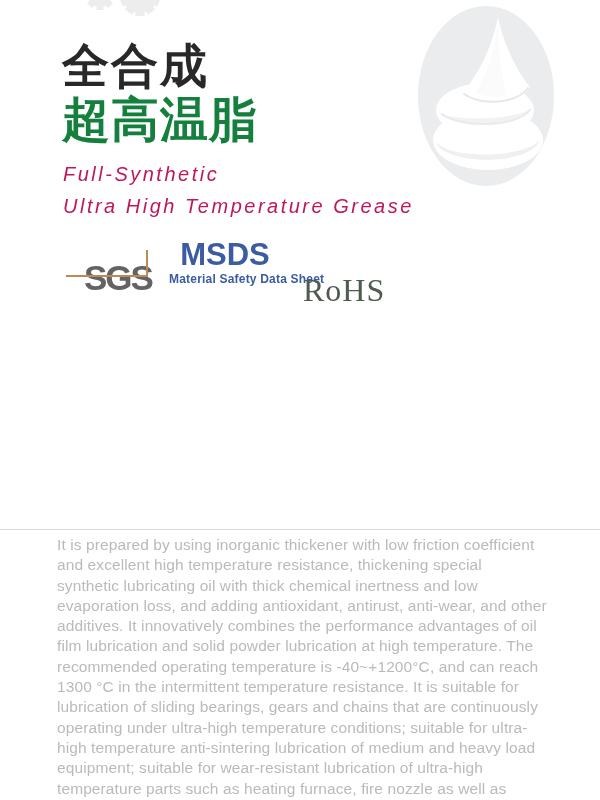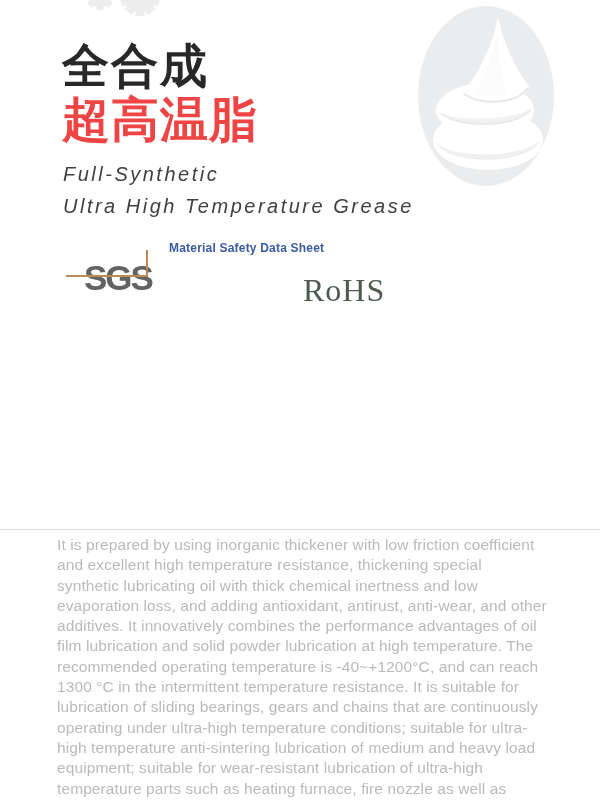--- a/index.html
+++ b/index.html
@@ -11,23 +11,23 @@
   .gears{position:absolute;left:74px;top:0;}
   
   .hero-circle{
     position:absolute;left:418px;top:6px;width:136px;height:180px;
     border-radius:50%;background:#ebecee;
   }
   .dollop{position:absolute;left:424px;top:14px;}
   
   .title-cn{position:absolute;left:62px;line-height:1;white-space:nowrap;}
   .title-black{top:42px;font-size:47px;font-weight:600;color:#282828;letter-spacing:2px;}
-  .title-red{top:96px;font-size:48px;font-weight:800;color:#ef4444;letter-spacing:1px;}
+  .title-red{top:96px;font-size:48px;font-weight:800;color:#15803d;letter-spacing:1px;}
   .subtitle{
-    position:absolute;left:63px;color:#404040;font-style:italic;
+    position:absolute;left:63px;color:#be185d;font-style:italic;
     font-size:20px;line-height:28px;letter-spacing:2.5px;white-space:nowrap;
   }
   .subtitle-1{top:160px;}
   .subtitle-2{top:192px;}
   
   .sgs-label{
     position:absolute;left:84px;top:260px;font-size:35px;font-weight:bold;
     color:#636363;letter-spacing:-2px;line-height:1;
   }
   .sgs-underline{position:absolute;left:66px;top:275px;width:82px;height:2px;background:#bd8a55;}
@@ -107,20 +107,21 @@
 
   <div class="title-cn title-black">全合成</div>
   <div class="title-cn title-red">超高温脂</div>
   <div class="subtitle subtitle-1">Full-Synthetic</div>
   <div class="subtitle subtitle-2">Ultra High Temperature Grease</div>
 
   <div class="sgs-label">SGS</div>
   <div class="sgs-underline"></div>
   <div class="sgs-tick"></div>
   <div class="msds">
+    <div class="msds-label">MSDS</div>
     <div class="msds-sub">Material Safety Data Sheet</div>
   </div>
   <div class="rohs-label">RoHS</div>
 
   <div class="divider"></div>
   <div class="para-en">It is prepared by using inorganic thickener with low friction coefficient and excellent high temperature resistance, thickening special synthetic lubricating oil with thick chemical inertness and low evaporation loss, and adding antioxidant, antirust, anti-wear, and other additives. It innovatively combines the performance advantages of oil film lubrication and solid powder lubrication at high temperature. The recommended operating temperature is -40~+1200°C, and can reach 1300 °C in the intermittent temperature resistance. It is suitable for lubrication of sliding bearings, gears and chains that are continuously operating under ultra-high temperature conditions; suitable for ultra-high temperature anti-sintering lubrication of medium and heavy load equipment; suitable for wear-resistant lubrication of ultra-high temperature parts such as heating furnace, fire nozzle as well as boiler and kiln car.</div>
 
 </div>
 
 </body></html>

